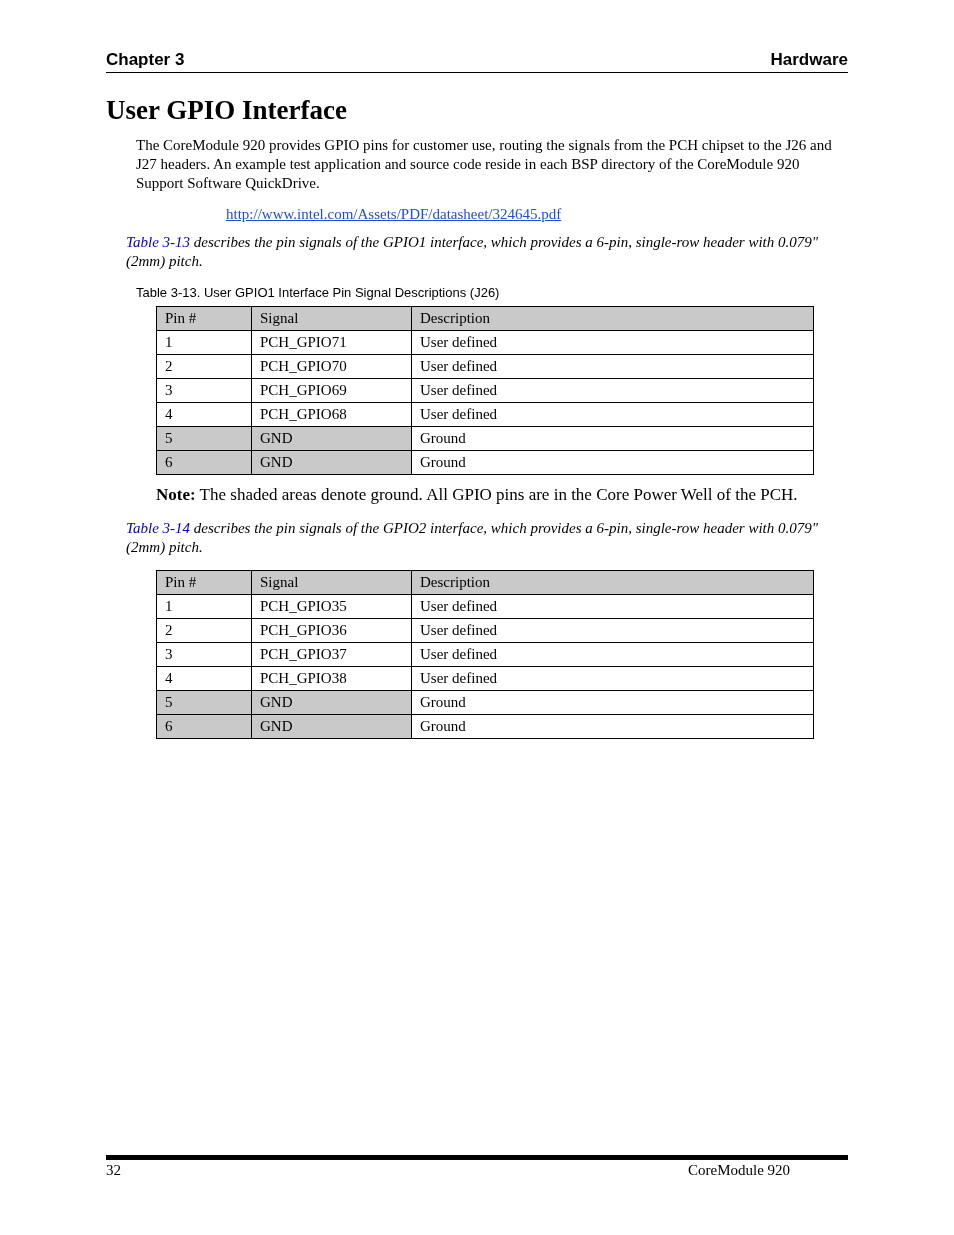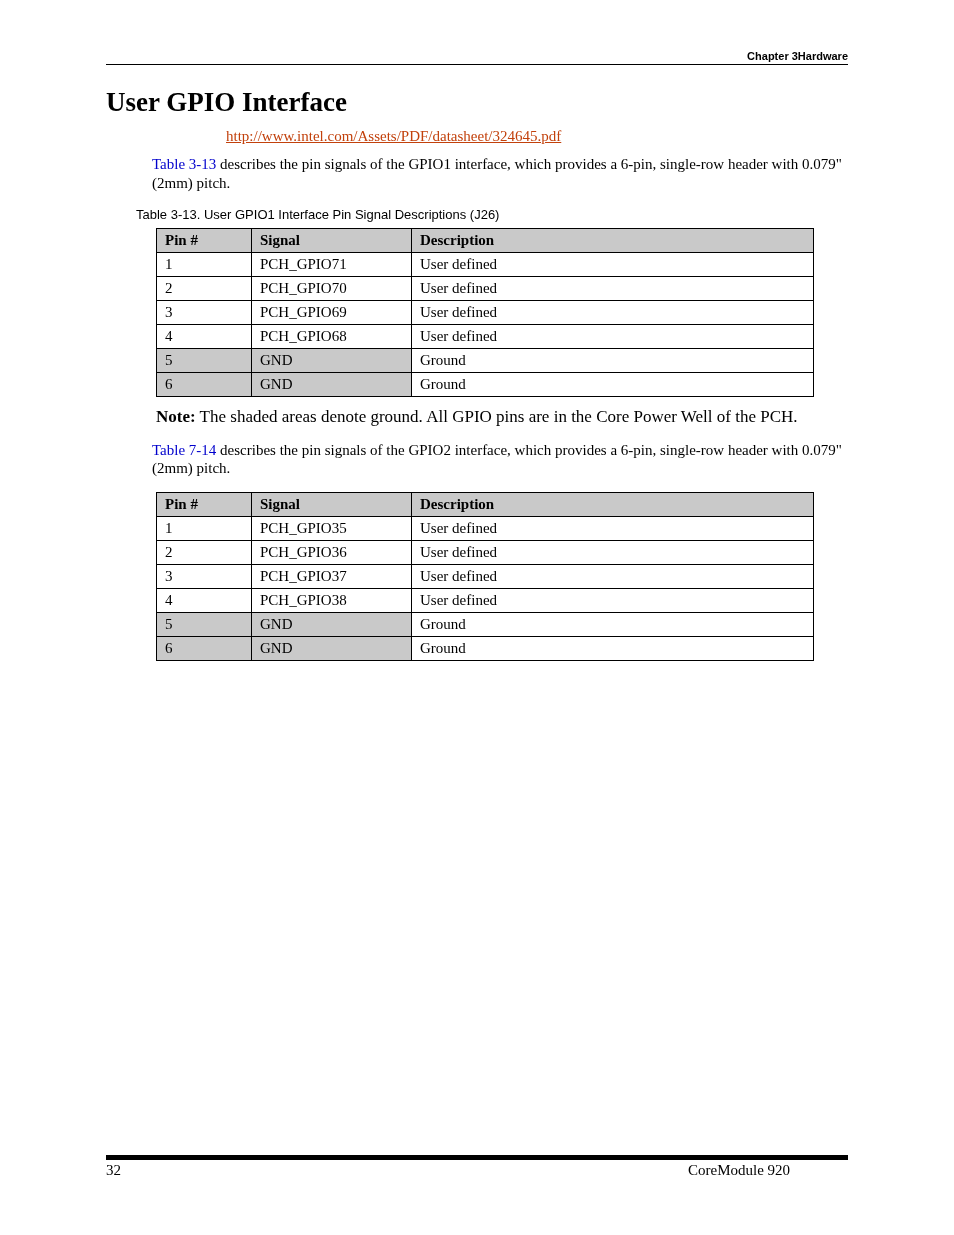--- a/index.html
+++ b/index.html
@@ -12,45 +12,46 @@
   }
   .page {
     padding: 50px 106px 50px 106px;
     box-sizing: border-box;
     width: 954px;
     min-height: 1235px;
     position: relative;
   }
   .header-row {
     display: flex;
-    justify-content: flex-end;
+    justify-content: space-between;
     font-family: Arial, Helvetica, sans-serif;
-    font-size: 11px;
+    font-size: 17px;
     font-weight: bold;
     border-bottom: 1px solid #000;
     padding-bottom: 2px;
     margin-bottom: 22px;
   }
   h1.section {
     font-family: Liberation Serif, serif;
     font-weight: bold;
     font-size: 27px;
     margin: 0 0 10px 0;
   }
   .body-text {
     font-size: 15px;
     line-height: 1.25;
     margin-left: 30px;
     margin-bottom: 14px;
   }
   .body-text.no-indent {
-    margin-left: 46px;
+    margin-left: 20px;
+    font-style: italic;
   }
   .link {
-    color: #c2410c;
+    color: #1d4ed8;
     text-decoration: underline;
   }
   .xref {
     color: #0000cc;
     text-decoration: none;
   }
   .link-center {
     text-align: left;
     margin-left: 120px;
     font-size: 15px;
@@ -68,21 +69,21 @@
     width: 658px;
     font-size: 15px;
   }
   table.signal th, table.signal td {
     border: 1px solid #000;
     padding: 3px 8px;
     text-align: left;
   }
   table.signal th {
     background: #c9c9c9;
-    font-weight: bold;
+    font-weight: normal;
   }
   table.signal td.shaded {
     background: #c9c9c9;
   }
   table.signal col.c1 { width: 95px; }
   table.signal col.c2 { width: 160px; }
   table.signal col.c3 { }
   .note {
     font-size: 17px;
     margin: 10px 0 14px 50px;
@@ -110,20 +111,21 @@
 
 <div class="page">
 
   <div class="header-row">
     <span>Chapter 3</span>
     <span>Hardware</span>
   </div>
 
   <h1 class="section">User GPIO Interface</h1>
 
+  <div class="body-text">The CoreModule 920 provides GPIO pins for customer use, routing the signals from the PCH chipset to the J26 and J27 headers. An example test application and source code reside in each BSP directory of the CoreModule 920 Support Software QuickDrive.</div>
 
 
   <div class="link-center">
     <a class="link">http://www.intel.com/Assets/PDF/datasheet/324645.pdf</a>
   </div>
 
   <div class="body-text no-indent">
     <a class="xref">Table 3-13</a><span> describes the pin signals of the GPIO1 interface, which provides a 6-pin, single-row header with 0.079" (2mm) pitch.</span>
   </div>
 
@@ -174,21 +176,21 @@
           <td>Ground</td>
         </tr>
       </tbody>
   </table>
 
   <div class="note">
     <span class="note-label">Note:</span><span>  The shaded areas denote ground. All GPIO pins are in the Core Power Well of the PCH.</span>
   </div>
 
   <div class="body-text no-indent">
-    <a class="xref">Table 7-14</a><span> describes the pin signals of the GPIO2 interface, which provides a 6-pin, single-row header with 0.079" (2mm) pitch.</span>
+    <a class="xref">Table 3-14</a><span> describes the pin signals of the GPIO2 interface, which provides a 6-pin, single-row header with 0.079" (2mm) pitch.</span>
   </div>
 
 
   <table class="signal">
     <colgroup>
         <col class="c1">
         <col class="c2">
         <col class="c3">
       </colgroup>
     <thead>

